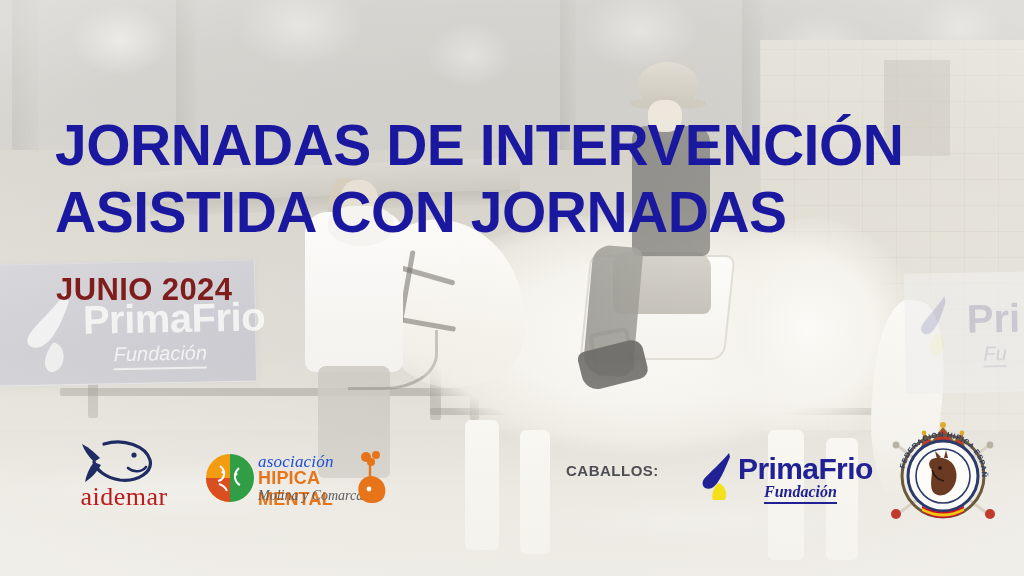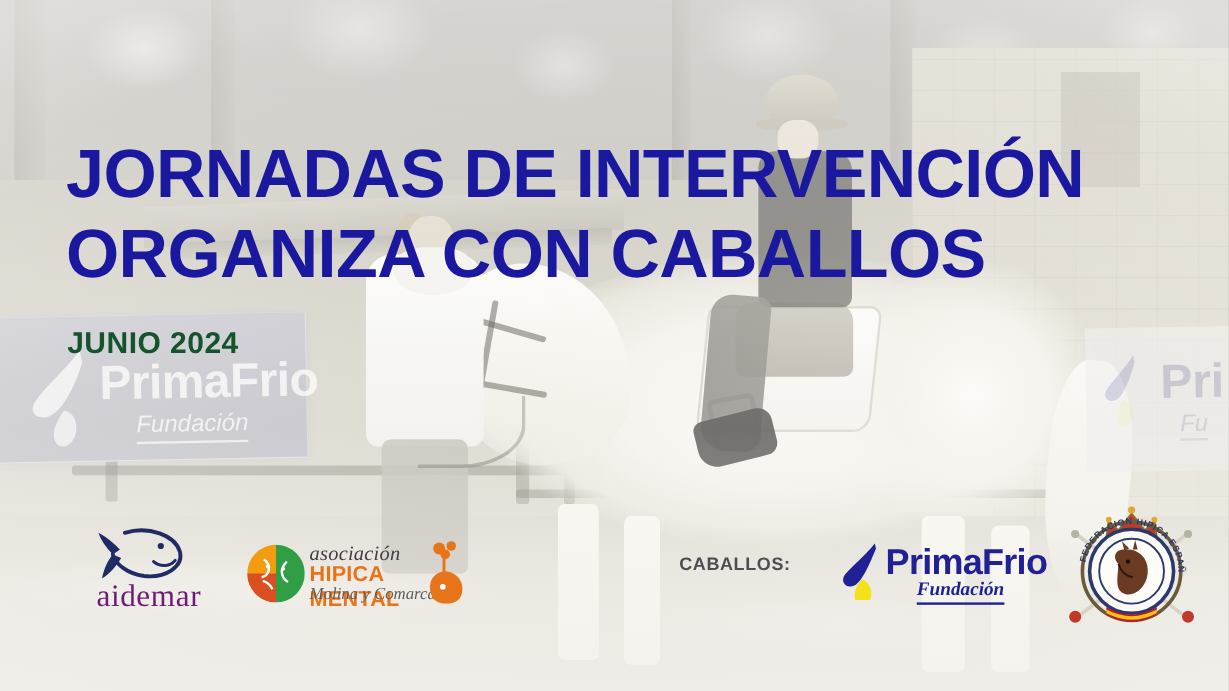--- a/index.html
+++ b/index.html
@@ -259,42 +259,42 @@
     position:absolute; left:55px; top:112px; width:900px;
     color:#1b18a0;
     font-size:57px; font-weight:700; line-height:1.18;
     letter-spacing:-0.5px;
     white-space:nowrap;
   }
   .headline .line2{ display:block; }
 
   .date{
     position:absolute; left:56px; top:272px;
-    color:#14532d; font-size:25px; font-weight:700; letter-spacing:0.4px;
+    color:#7f1d1d; font-size:31px; font-weight:700; letter-spacing:0.4px;
   }
 
   .organiza{
     position:absolute; left:566px; top:462px;
     color:#4d4d52; font-size:15px; font-weight:700; letter-spacing:0.5px;
   }
 
   
   .logo-aidemar{ position:absolute; left:56px; top:438px; width:130px; height:70px; }
   .aidemar-name{
     position:absolute; left:6px; top:44px; width:124px; text-align:center;
     font-family:"Liberation Serif", serif;
-    font-size:26px; color:#701a75; letter-spacing:0.5px;
+    font-size:26px; color:#b91c1c; letter-spacing:0.5px;
   }
 
   .logo-salud{ position:absolute; left:206px; top:448px; width:180px; height:62px; }
   .salud-circle{ position:absolute; left:0; top:6px; width:48px; height:48px; }
   .salud-t1{
     position:absolute; left:52px; top:4px;
     font-family:"Liberation Serif", serif; font-style:italic;
-    font-size:17px; color:#404040; letter-spacing:.2px;
+    font-size:17px; color:#1d4ed8; letter-spacing:.2px;
   }
   .salud-t2{
     position:absolute; left:52px; top:20px;
     font-size:18px; font-weight:700; color:#e8741a; letter-spacing:.2px;
   }
   .salud-t3{
     position:absolute; left:52px; top:40px;
     font-family:"Liberation Serif", serif; font-style:italic;
     font-size:14px; color:#5d5d5d;
   }
@@ -389,21 +389,21 @@
       <div class="br-text">Pri</div>
       <div class="br-sub">Fu</div>
     </div>
 
     <div class="wash"></div>
     <div class="wash2"></div>
   </div>
 
   <div class="headline">
     <span class="line1">JORNADAS DE INTERVENCIÓN</span>
-    <span class="line2">ORGANIZA CON CABALLOS</span>
+    <span class="line2">ASISTIDA CON JORNADAS</span>
   </div>
 
   <div class="date">JUNIO 2024</div>
 
   <div class="organiza">CABALLOS:</div>
 
   <div class="logo-aidemar">
     <svg style="position:absolute;left:24px;top:0;width:78px;height:46px;" viewBox="0 0 78 46">
       <path d="M24 6 C44 0 66 8 70 22 C73 34 58 44 40 42 C26 40 16 32 14 24" fill="none" stroke="#1f2b63" stroke-width="3.2" stroke-linecap="round"></path>
       <path d="M14 24 C8 18 4 12 2 6 C10 10 16 16 20 20 Z" fill="#1f2b63"></path>

